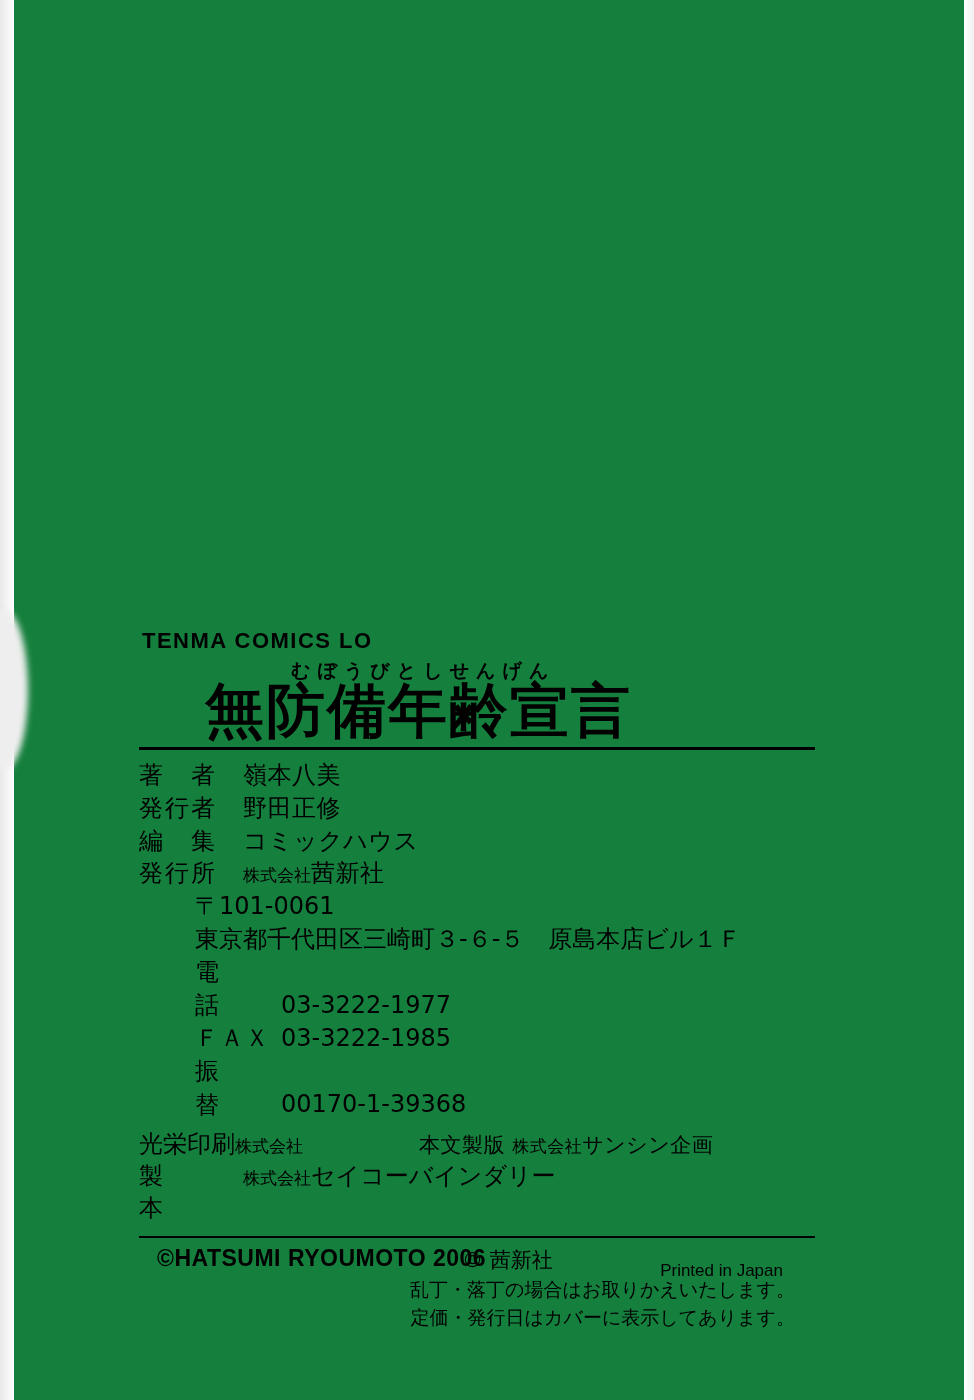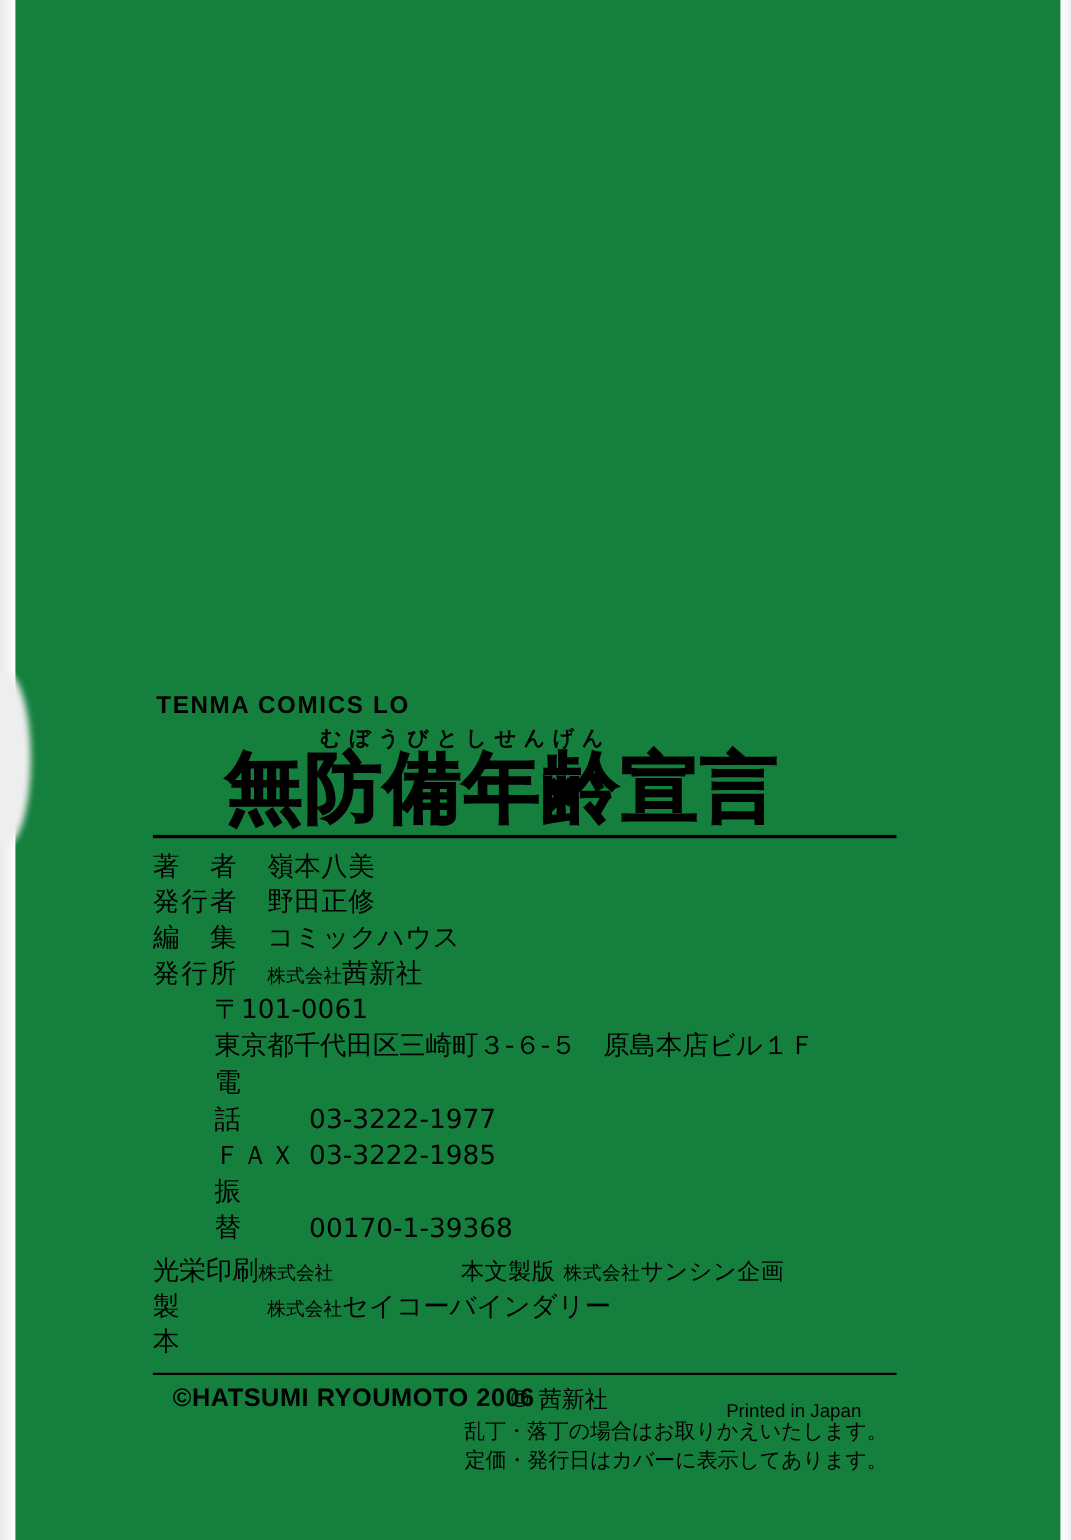--- a/index.html
+++ b/index.html
@@ -64,22 +64,22 @@
   .furigana {
     font-family: "DejaVu Sans", sans-serif;
     font-size: 19px;
     letter-spacing: 7px;
     margin: 0 0 0 152px;
     font-weight: 600;
   }
 
   .book-title {
     font-family: "DejaVu Sans", sans-serif;
-    font-weight: bold;
-    font-size: 70px;
+    font-weight: normal;
+    font-size: 59px;
     letter-spacing: 2px;
     margin: -4px 0 0 66px;
     line-height: 1.04;
     -webkit-text-stroke: 1.6px #000;
   }
 
   .rule {
     border: 0;
     border-top: 3px solid #000;
     margin: 6px 0 0 0;
@@ -179,21 +179,21 @@
   }
   .printed-in {
     position: absolute;
     right: 36px;
     top: 16px;
     font-family: "Liberation Sans", sans-serif;
     font-size: 17px;
   }
   .notice {
     position: absolute;
-    right: 12px;
+    right: 24px;
     top: 31px;
     text-align: right;
     font-family: "DejaVu Sans", sans-serif;
     font-size: 19px;
     line-height: 1.45;
   }
 </style>
 </head>
 <body>
 

